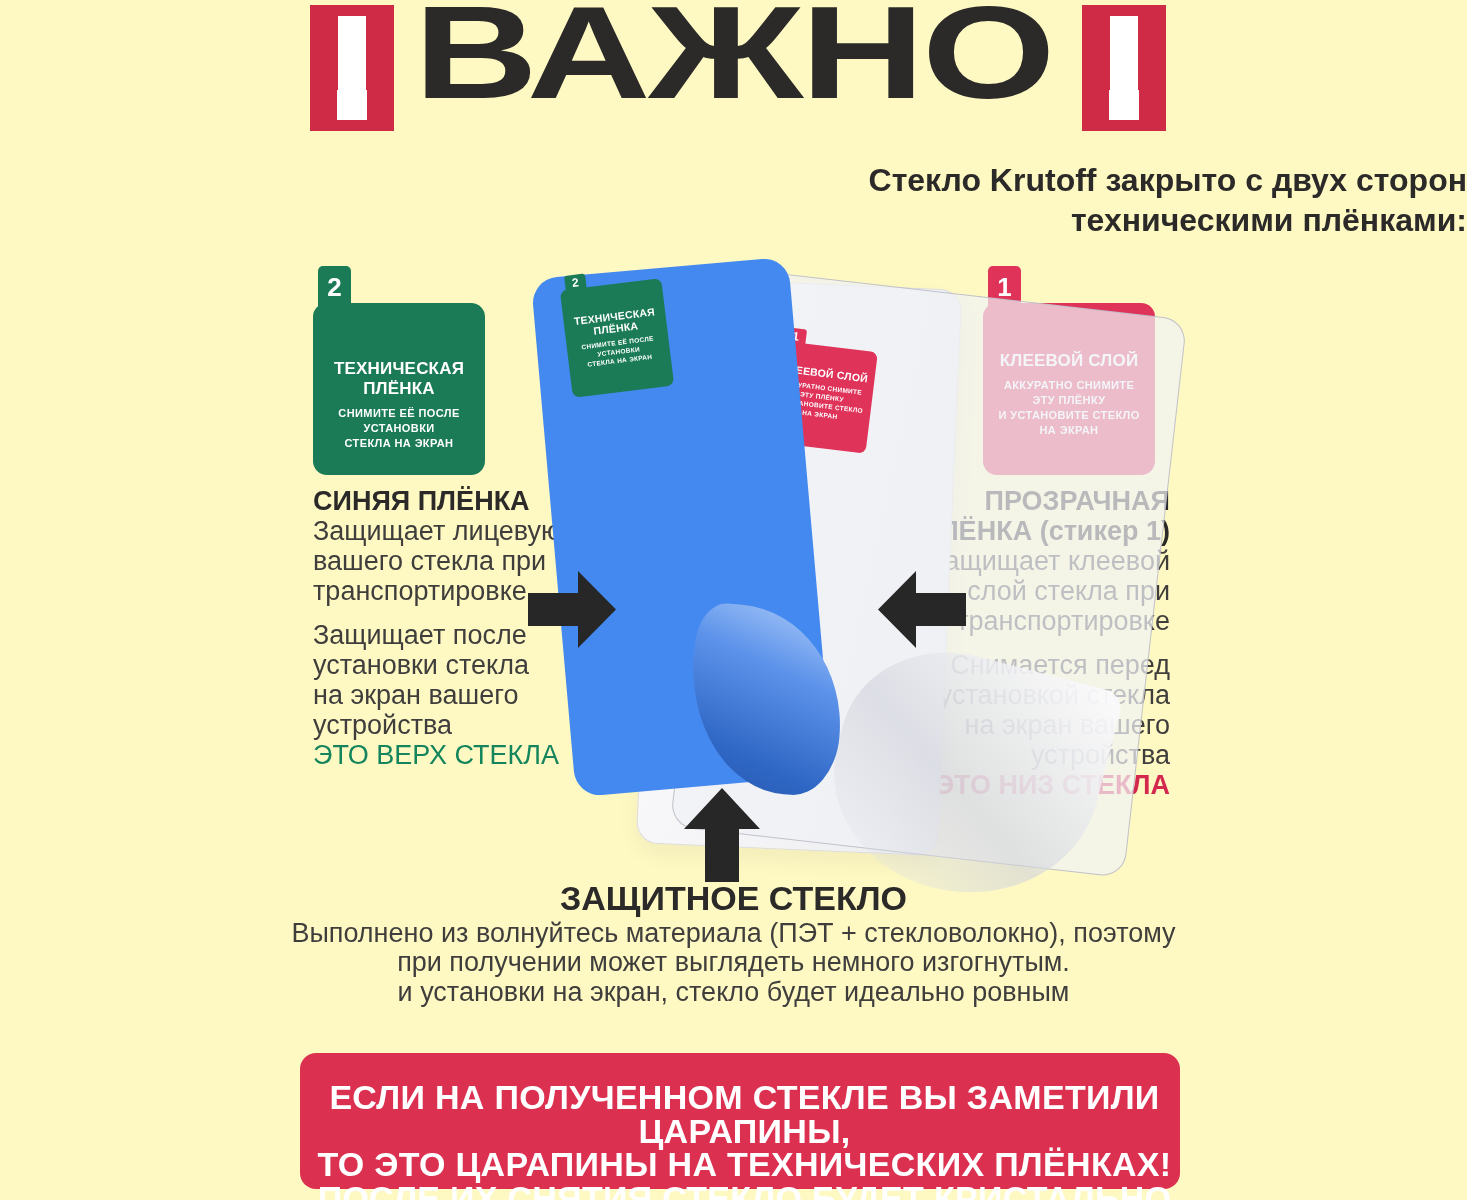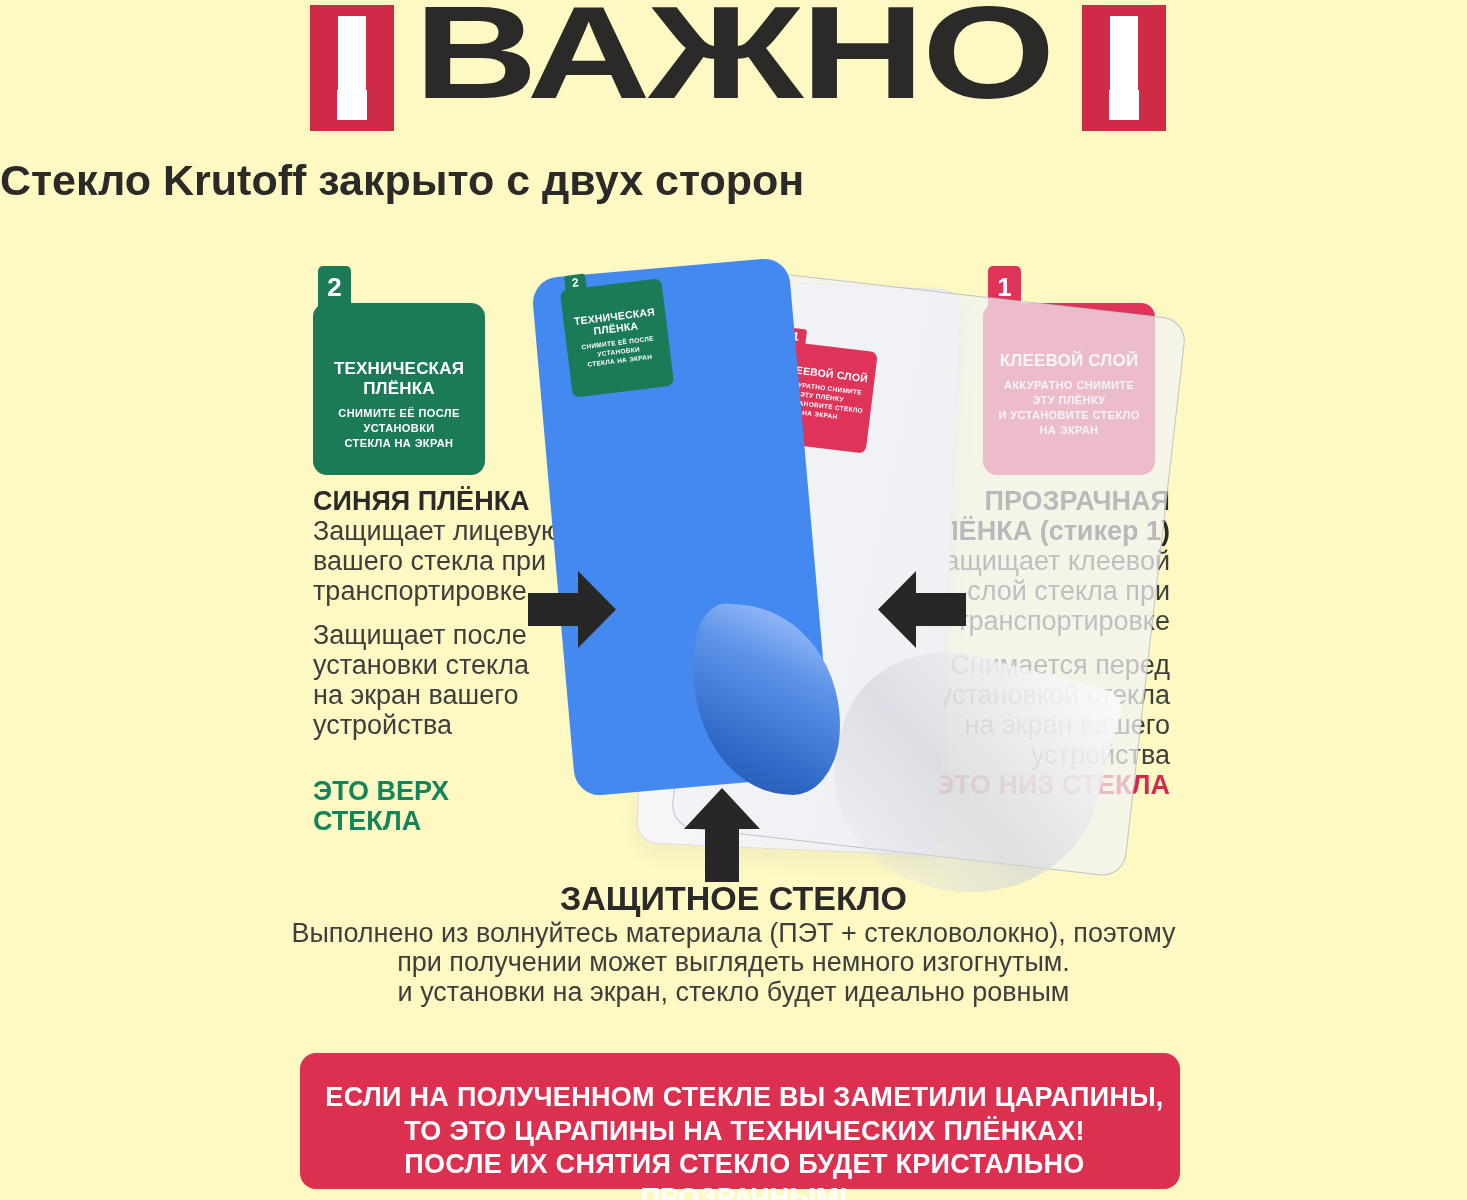--- a/index.html
+++ b/index.html
@@ -14,42 +14,42 @@
 
   
   .title-word{position:absolute;left:0;right:0;top:-22px;text-align:center;
     font-size:132px;line-height:150px;font-weight:bold;letter-spacing:-2px;
     color:var(--ink);transform:scaleX(1.30);}
   .excl{position:absolute;top:5px;width:84px;height:126px;background:var(--red_badge);}
   .excl-left{left:310px;} .excl-right{left:1082px;}
   .excl .bar{position:absolute;left:50%;transform:translateX(-50%);top:11px;width:28px;height:74px;background:#fff;}
   .excl .dot{position:absolute;left:50%;transform:translateX(-50%);bottom:11px;width:30px;height:30px;background:#fff;}
 
-  .subtitle{position:absolute;left:0;right:0;top:160px;text-align:left;
-    font-size:43px;line-height:40px;font-weight:bold;color:var(--ink);}
+  .subtitle{position:absolute;left:0;right:0;top:160px;text-align:right;
+    font-size:32px;line-height:40px;font-weight:bold;color:var(--ink);}
 
   
   .sticker{position:absolute;width:180px;height:212px;}
   .sticker .tab{position:absolute;top:0;width:33px;height:40px;border-radius:5px 5px 0 0;
     color:#fff;font-weight:bold;font-size:26px;text-align:center;line-height:42px;}
   .sticker .sbody{position:absolute;top:37px;width:172px;height:172px;border-radius:14px;
     color:#fff;text-align:center;box-sizing:border-box;}
   .bg-green{background:var(--green_sticker);} .bg-red{background:var(--red_sticker);}
   .sticker-green{left:310px;top:266px;} .sticker-green .tab{left:8px;} .sticker-green .sbody{left:3px;padding-top:56px;}
   .sticker-red{left:983px;top:266px;} .sticker-red .tab{left:5px;} .sticker-red .sbody{left:0;padding-top:48px;}
   .sticker .ttl{font-weight:bold;font-size:17px;line-height:20px;letter-spacing:.2px;}
   .sticker .sm{font-weight:bold;font-size:11px;line-height:15px;letter-spacing:.4px;margin-top:7px;}
 
   
   .info{position:absolute;top:486px;font-size:27px;line-height:30px;color:var(--body);}
   .info .hd{font-weight:bold;color:var(--ink);}
   .info .gap{height:14px;}
   .info-left{left:313px;width:250px;text-align:left;}
   .info-right{right:297px;width:290px;text-align:right;}
-  .accent-green{color:var(--green_text);font-weight:bold;margin-top:36px;}
+  .accent-green{color:var(--green_text);font-weight:normal;}
   .accent-red{color:var(--red_text);font-weight:bold;}
 
   
   .glass-panel{position:absolute;left:648px;top:283px;width:300px;height:565px;z-index:1;
     background:linear-gradient(100deg,#fbfbfc,#ededf0);border:1px solid #dcdce1;border-radius:22px;
     transform:rotate(2.5deg);box-shadow:0 10px 22px rgba(0,0,0,.05);}
   .film-clear{position:absolute;left:700px;top:292px;width:455px;height:560px;z-index:2;
     background:rgba(240,241,245,.72);border:1.5px solid rgba(183,185,195,.85);border-radius:24px;
     transform:rotate(6.5deg);}
   .film-clear .curl{position:absolute;right:34px;bottom:-34px;width:265px;height:235px;
@@ -76,39 +76,40 @@
   .arrow-left{left:528px;top:571px;} .arrow-right{left:878px;top:571px;} .arrow-up{left:684px;top:788px;}
 
   
   .glass-sec{position:absolute;left:0;right:0;top:884px;text-align:center;
     font-size:27px;line-height:29.5px;color:var(--body);}
   .glass-sec .hd{font-size:34px;font-weight:bold;color:var(--ink);margin-bottom:5px;}
 
   
   .banner{position:absolute;left:300px;top:1053px;width:880px;height:136px;box-sizing:border-box;
     background:var(--red_banner);border-radius:16px;color:#fff;text-align:center;
-    font-weight:bold;font-size:27px;line-height:33.5px;padding-top:28px;letter-spacing:.3px;padding-left:9px;}
+    font-weight:bold;font-size:34px;line-height:33.5px;padding-top:28px;letter-spacing:.3px;padding-left:9px;}
 </style>
 </head>
 <body>
 
 <div class="page">
 
   <div class="excl excl-left">
     <div class="bar"></div>
     <div class="dot"></div>
   </div>
   <div class="title-word">ВАЖНО</div>
   <div class="excl excl-right">
     <div class="bar"></div>
     <div class="dot"></div>
   </div>
 
   <div class="subtitle">
     <div>Стекло Krutoff закрыто с двух сторон</div>
+    <div>техническими плёнками:</div>
   </div>
 
   <div class="sticker sticker-green">
     <div class="tab bg-green">2</div>
     <div class="sbody bg-green">
       <div class="ttl">ТЕХНИЧЕСКАЯ</div>
       <div class="ttl">ПЛЁНКА</div>
       <div class="sm">
         <div>СНИМИТЕ ЕЁ ПОСЛЕ</div>
         <div>УСТАНОВКИ</div>

